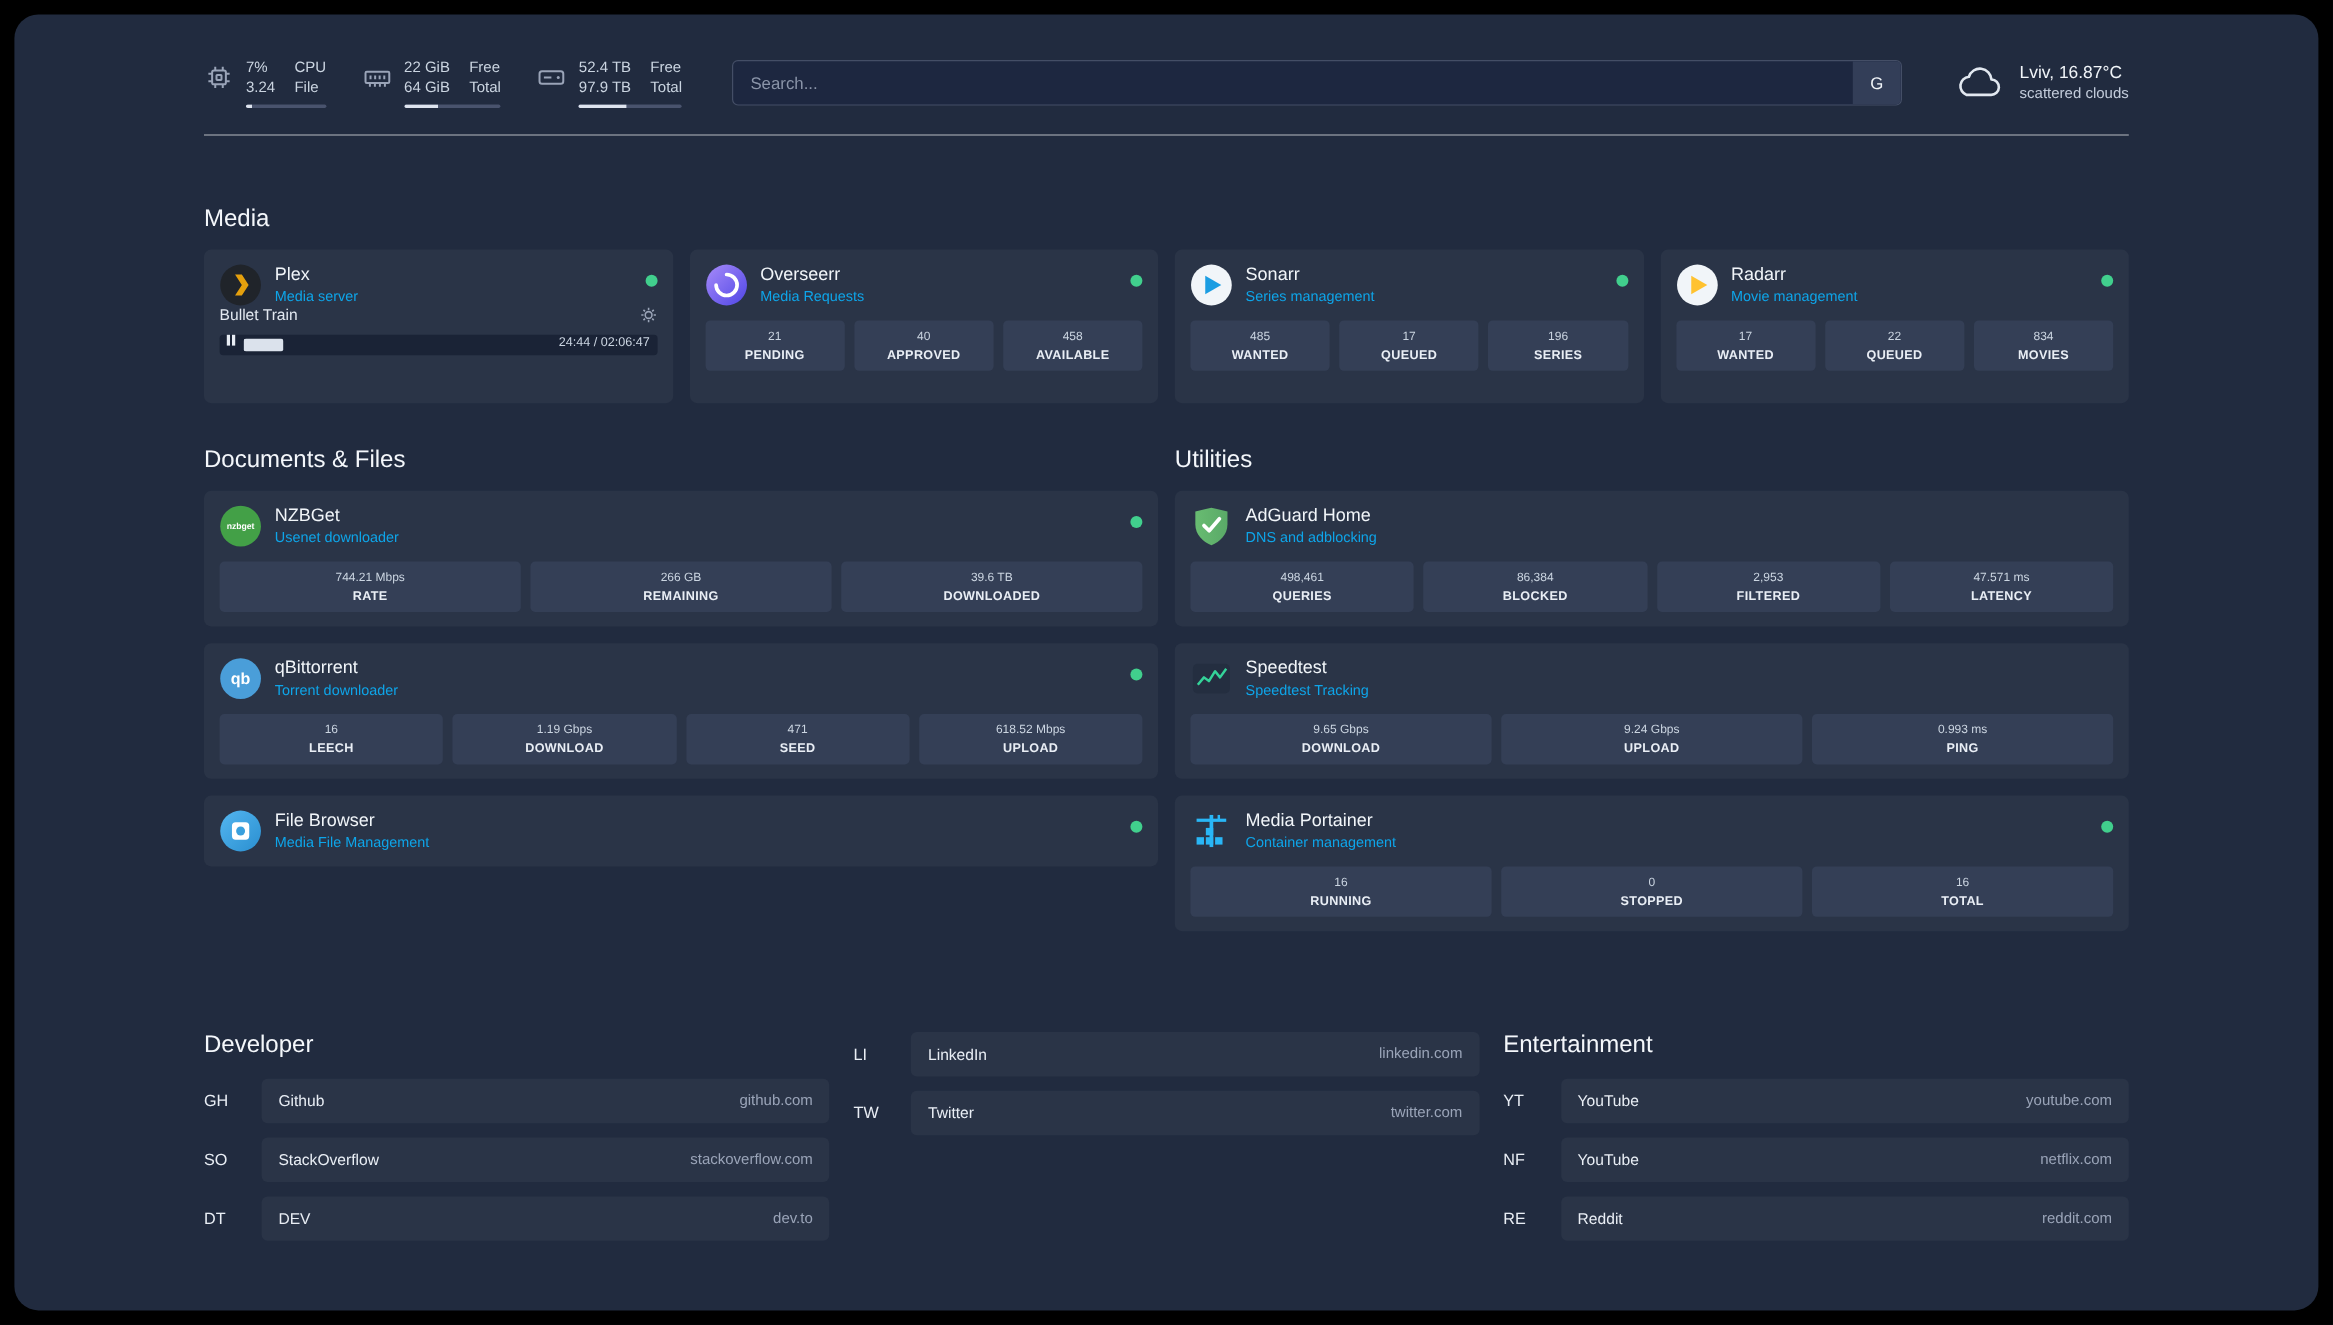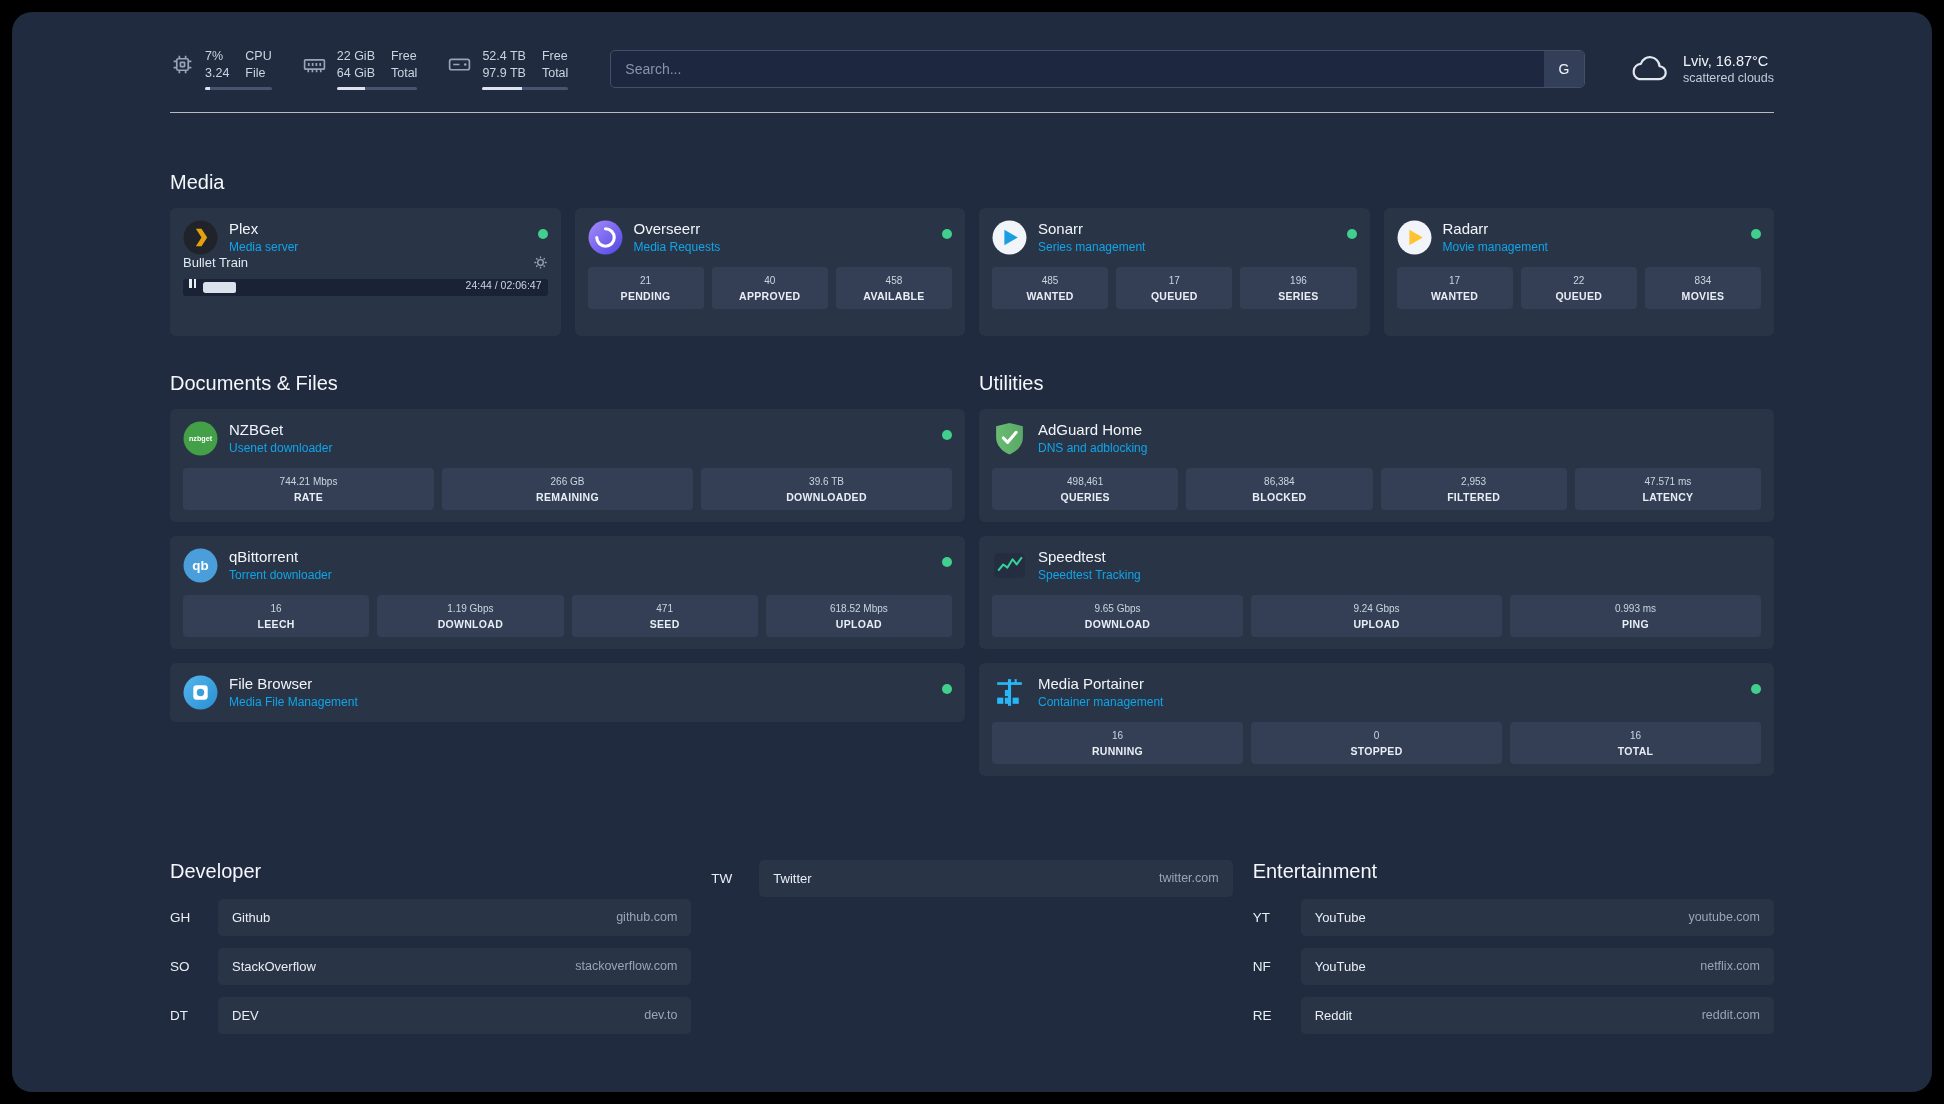--- a/index.html
+++ b/index.html
@@ -518,20 +518,27 @@
         <span class="bm-abbr">DT</span>
         <div class="bm-pill">
           <span class="bm-name">DEV</span>
           <span class="bm-url">dev.to</span>
         </div>
       </div>
     </div>
 
     <div>
       <div class="bm-row">
+        <span class="bm-abbr">LI</span>
+        <div class="bm-pill">
+          <span class="bm-name">LinkedIn</span>
+          <span class="bm-url">linkedin.com</span>
+        </div>
+      </div>
+      <div class="bm-row">
         <span class="bm-abbr">TW</span>
         <div class="bm-pill">
           <span class="bm-name">Twitter</span>
           <span class="bm-url">twitter.com</span>
         </div>
       </div>
     </div>
 
     <div>
       <h2 class="bm-title">Entertainment</h2>

